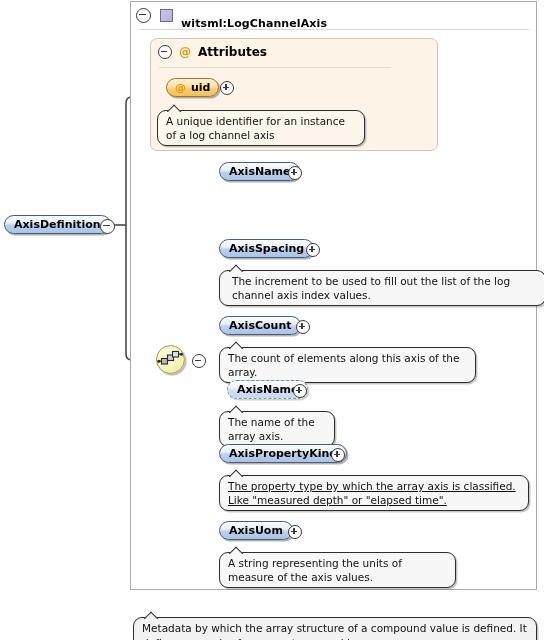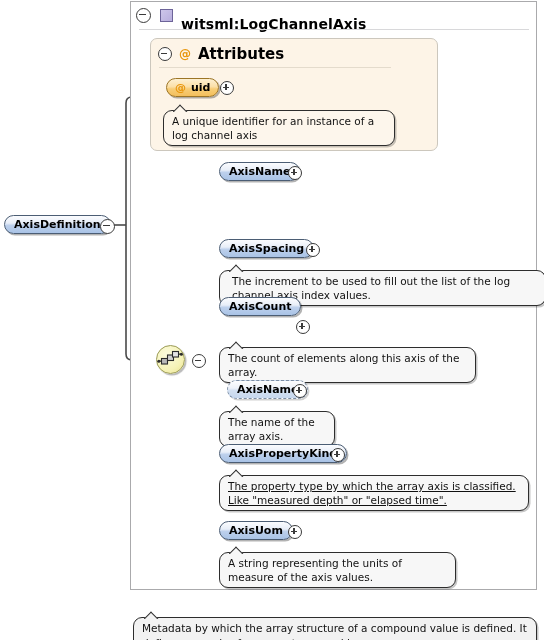--- a/index.html
+++ b/index.html
@@ -38,21 +38,21 @@
     position: absolute;
     left: 130px; top: 1px;
     width: 407px; height: 28px;
     display: flex;
     align-items: center;
     box-sizing: border-box;
     padding-left: 6px;
   }
   .type-title {
     font-weight: bold;
-    font-size: 14px;
+    font-size: 11px;
     letter-spacing: 0.1px;
     color: #000;
     margin-top: 17px;
   }
   .type-header-rule {
     position: absolute;
     left: 139px; top: 29px; width: 390px; height: 1px;
     background: #d8d8da;
   }
 
@@ -110,21 +110,21 @@
     display: flex; align-items: center; gap: 7px;
   }
   .at-sign {
     color: #e8960c;
     font-weight: bold;
     font-size: 12px;
     line-height: 1;
   }
   .attr-head-label {
     font-weight: bold;
-    font-size: 15px;
+    font-size: 12px;
     color: #000;
   }
   .attr-rule {
     position: absolute;
     left: 159px; top: 67px; width: 232px; height: 1px;
     background: #e4dbcc;
   }
 
   
   .node {
@@ -283,21 +283,21 @@
     <span class="attr-head-label">Attributes</span>
   </div>
   <div class="attr-rule"></div>
 
   <div class="node attribute abs" style="left:166px; top:78px;">
     <span class="at-sign">@</span>
     <span>uid</span>
   </div>
   <span class="toggle small plus node-toggle" style="left:220px; top:81px;"></span>
 
-  <div class="doc attr" style="left:163px; top:110px; width:232px;">
+  <div class="doc attr" style="left:157px; top:110px; width:208px;">
     <span class="tip" style="left:9px;"></span>
     <span>A unique identifier for an instance of a log channel axis</span>
   </div>
 
   <div class="seq-icon" style="left:156px; top:345px;">
     <svg width="27" height="27" viewBox="0 0 27 27">
       <rect x="4.5" y="12.5" width="6" height="5.5" fill="#b9b9b9" stroke="#2b2b2b" stroke-width="1.1"></rect>
       <rect x="10.5" y="9" width="6" height="5.5" fill="#cfcfcf" stroke="#2b2b2b" stroke-width="1.1"></rect>
       <rect x="15.5" y="5.5" width="6" height="5.5" fill="#e4e4e4" stroke="#2b2b2b" stroke-width="1.1"></rect>
       <path d="M1.5 15.2 H4.5 M21.5 8.2 H24.5" stroke="#2b2b2b" stroke-width="1.3"></path>
@@ -314,21 +314,21 @@
 
   <div class="node element abs" style="left:219px; top:239px;">
     <span>AxisSpacing</span>
   </div>
   <span class="toggle small plus node-toggle" style="left:306px; top:243px;"></span>
   <div class="doc plain" style="left:219px; top:270px; width:327px;padding-left:12px;">
     <span class="tip" style="left:9px;"></span>
     <span>The increment to be used to fill out the list of the log channel axis index values.</span>
   </div>
 
-  <div class="node element abs" style="left:219px; top:297px;">
+  <div class="node element abs" style="left:219px; top:316px;">
     <span>AxisCount</span>
   </div>
   <span class="toggle small plus node-toggle" style="left:296px; top:320px;"></span>
   <div class="doc plain" style="left:219px; top:347px; width:257px;">
     <span class="tip" style="left:9px;"></span>
     <span>The count of elements along this axis of the array.</span>
   </div>
 
   <div class="node element optional abs" style="left:227px; top:380px;">
     <span>AxisName</span>

